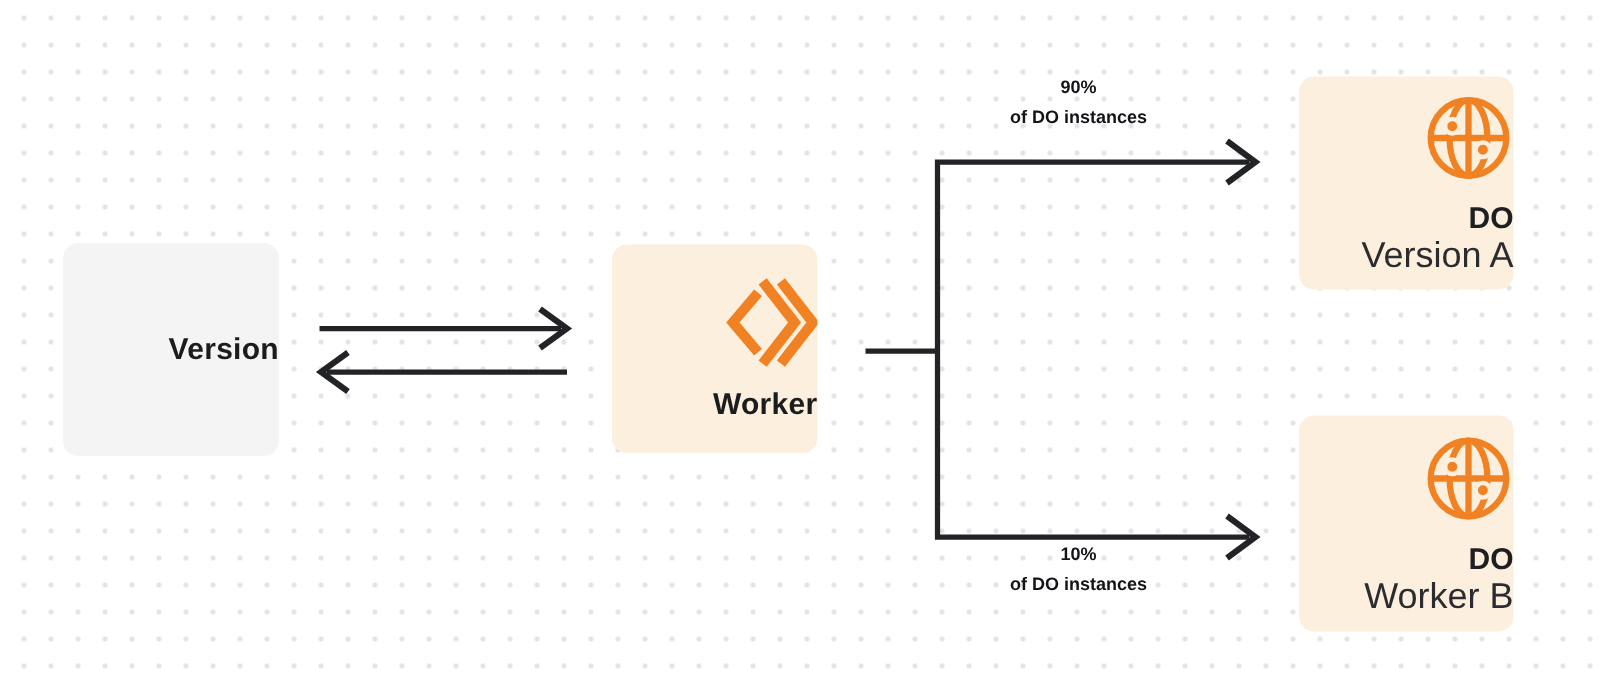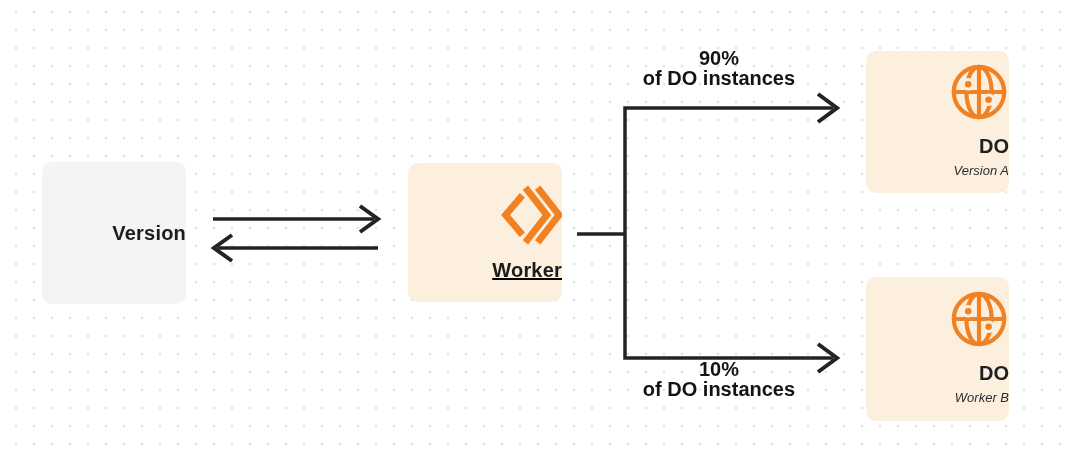--- a/index.html
+++ b/index.html
@@ -26,26 +26,26 @@
     box-sizing:border-box;
   }
   .node.gray{background:#f4f4f5;}
   .node.peach{background:#fcefde;}
 
   .node-label{
     font-size:20px;font-weight:bold;color:#1b1c1e;letter-spacing:.2px;
   }
   .worker-label{margin-top:12px;}
   .do-title{font-size:20px;font-weight:bold;color:#1e1f21;line-height:24px;margin-top:12px;}
-  .do-subtitle{font-size:13px;font-weight:normal;color:#2b2c2f;line-height:25px;font-style:italic;}
+  .do-subtitle{font-size:24px;font-weight:normal;color:#2b2c2f;line-height:25px;}
 
   .pct-label{
     position:absolute;left:579px;width:280px;
     text-align:center;
-    font-size:20px;font-weight:bold;color:#131417;
+    font-size:12px;font-weight:bold;color:#131417;
     line-height:20px;
   }
   .pct-top{top:48px;}
   .pct-bottom{top:359px;}
 
   .icon-svg{display:block;}
 </style>
 </head>
 <body>
 
@@ -63,21 +63,21 @@
 
     <path class="shaft" d="M833 108 H625 V358 H833"></path>
     <path class="head" d="M818 94 L837 108 L818 122"></path>
     <path class="head" d="M818 344 L837 358 L818 372"></path>
   </svg>
 
   <div class="node gray" style="left:42px;top:162px;width:144px;height:142px;">
     <div class="node-label">Version</div>
   </div>
 
-  <div class="node peach" style="left:408px;top:163px;width:154px;height:139px;text-decoration:underline;">
+  <div class="node peach" style="left:408px;top:163px;width:137px;height:139px;">
     <svg class="icon-svg" width="64" height="64" viewBox="0 0 84 84" xmlns="http://www.w3.org/2000/svg">
       <g stroke="#F08224" stroke-width="9" fill="none" stroke-linejoin="miter" stroke-linecap="butt">
         <path d="M32 16 L10 42 L32 68"></path>
         <path d="M36 6 L64 42 L36 78"></path>
         <path d="M52 6 L80 42 L52 78"></path>
       </g>
     </svg>
     <div class="node-label worker-label">Worker</div>
   </div>
 

